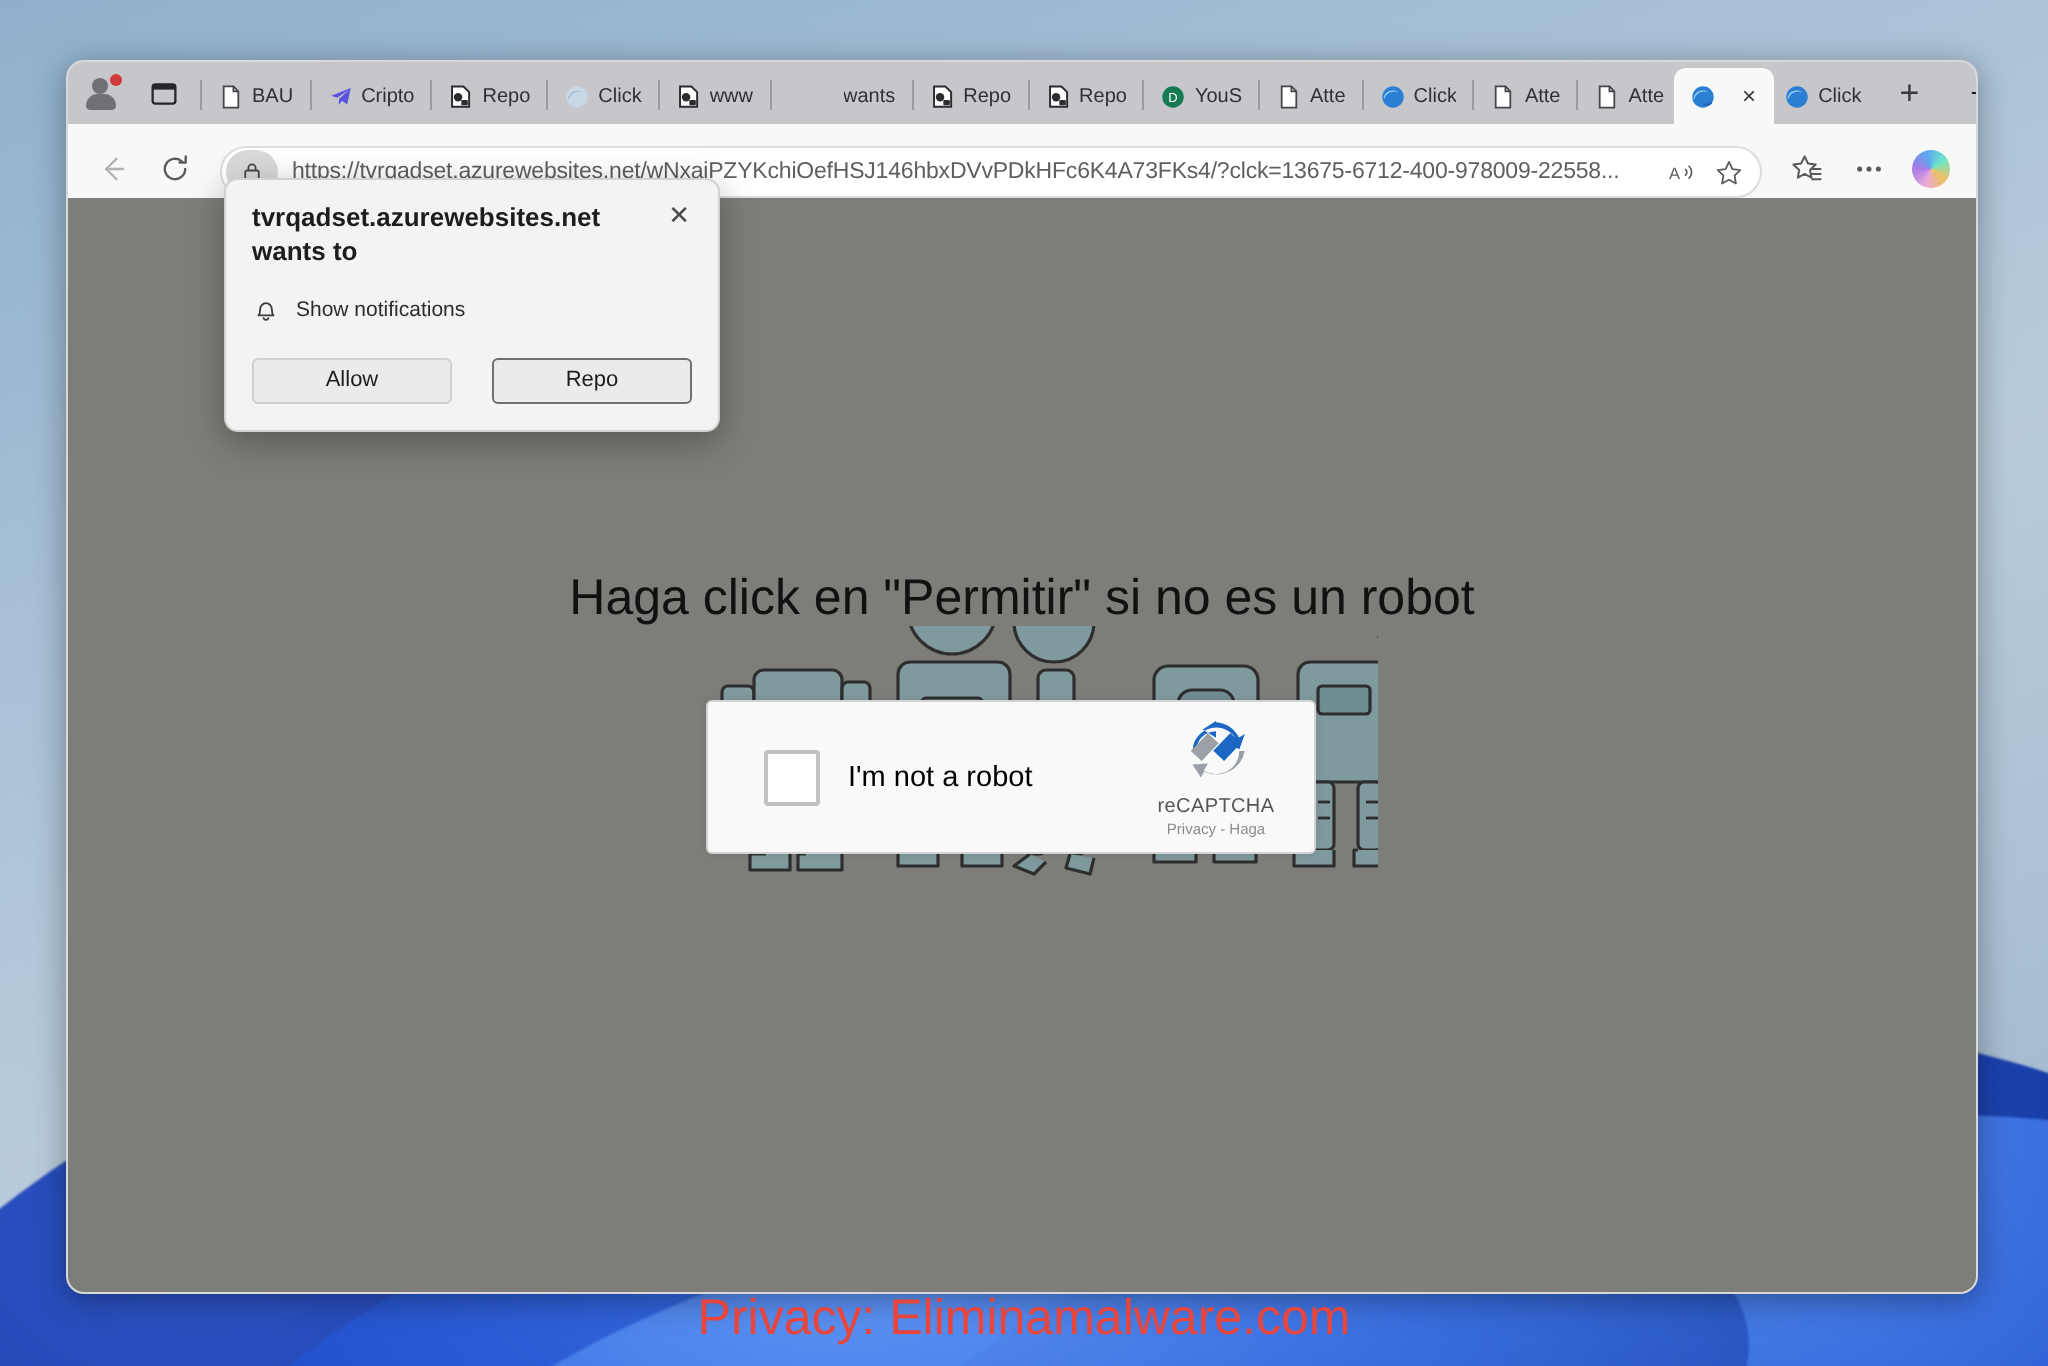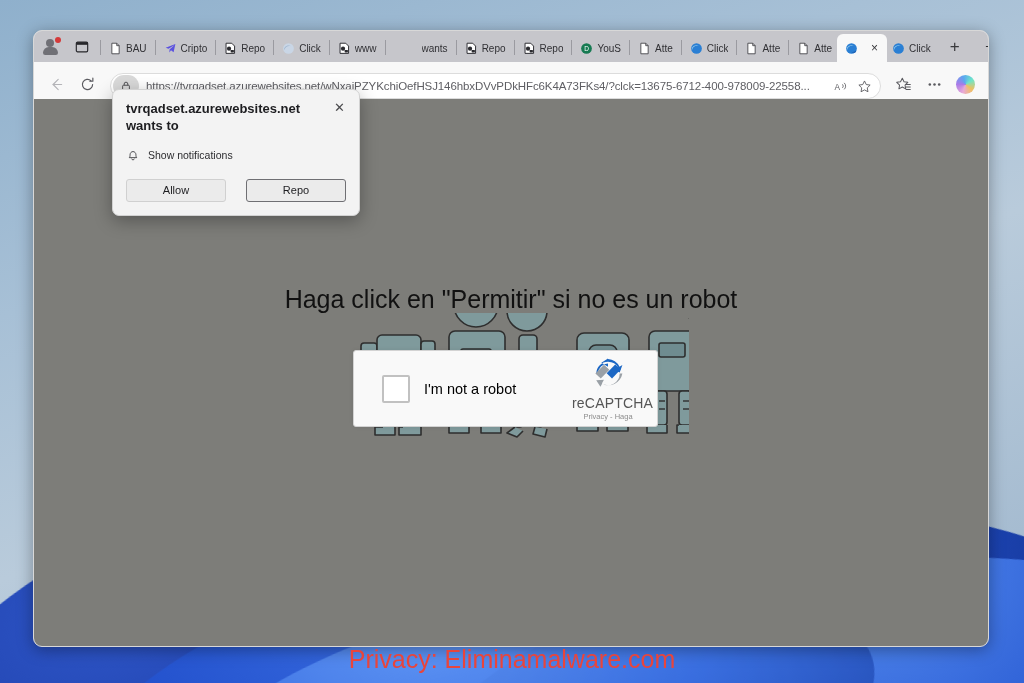--- a/index.html
+++ b/index.html
@@ -170,21 +170,21 @@
   }
   .rc-box {
     width: 28px; height: 28px; background: #fff;
     border: 2px solid #c1c1c1; border-radius: 2px; margin-left: 28px;
     flex: 0 0 auto;
   }
   .rc-label { font-size: 14.5px; color: #000; margin-left: 14px; }
   .rc-brand {
     margin-left: auto; margin-right: 13px; text-align: center; width: 72px;
   }
-  .rc-brand .rcname { font-size: 14px; color: #555; letter-spacing: .2px; margin-top: 1px; }
+  .rc-brand .rcname { font-size: 10px; color: #555; letter-spacing: .2px; margin-top: 1px; }
   .rc-brand .rcterms { font-size: 7.5px; color: #8c8c8c; margin-top: 1px; }
 
   
   .watermark {
     position: absolute; left: 0; right: 0; top: 645px; text-align: center;
     font-size: 25px; color: #e8453c; z-index: 20;
     font-family: "Liberation Sans", sans-serif;
   }
 
   

